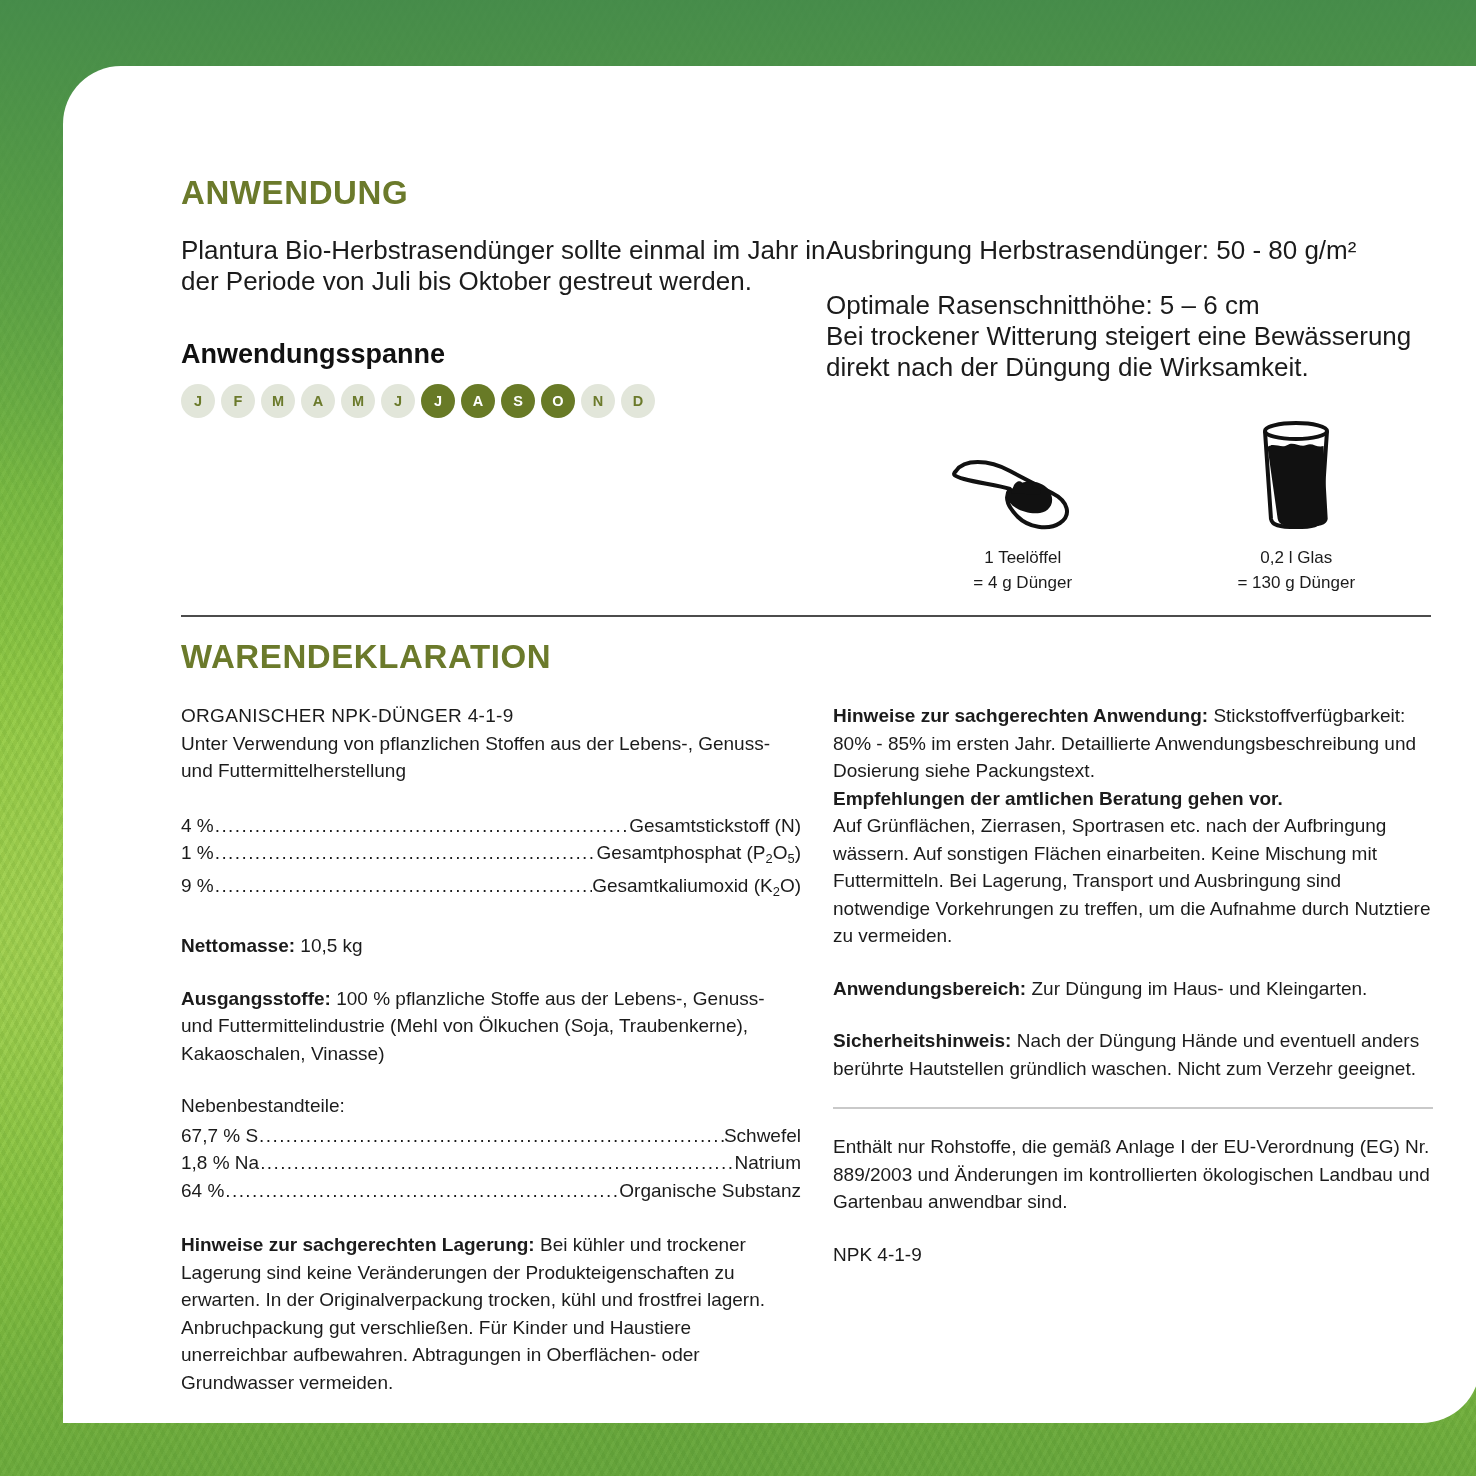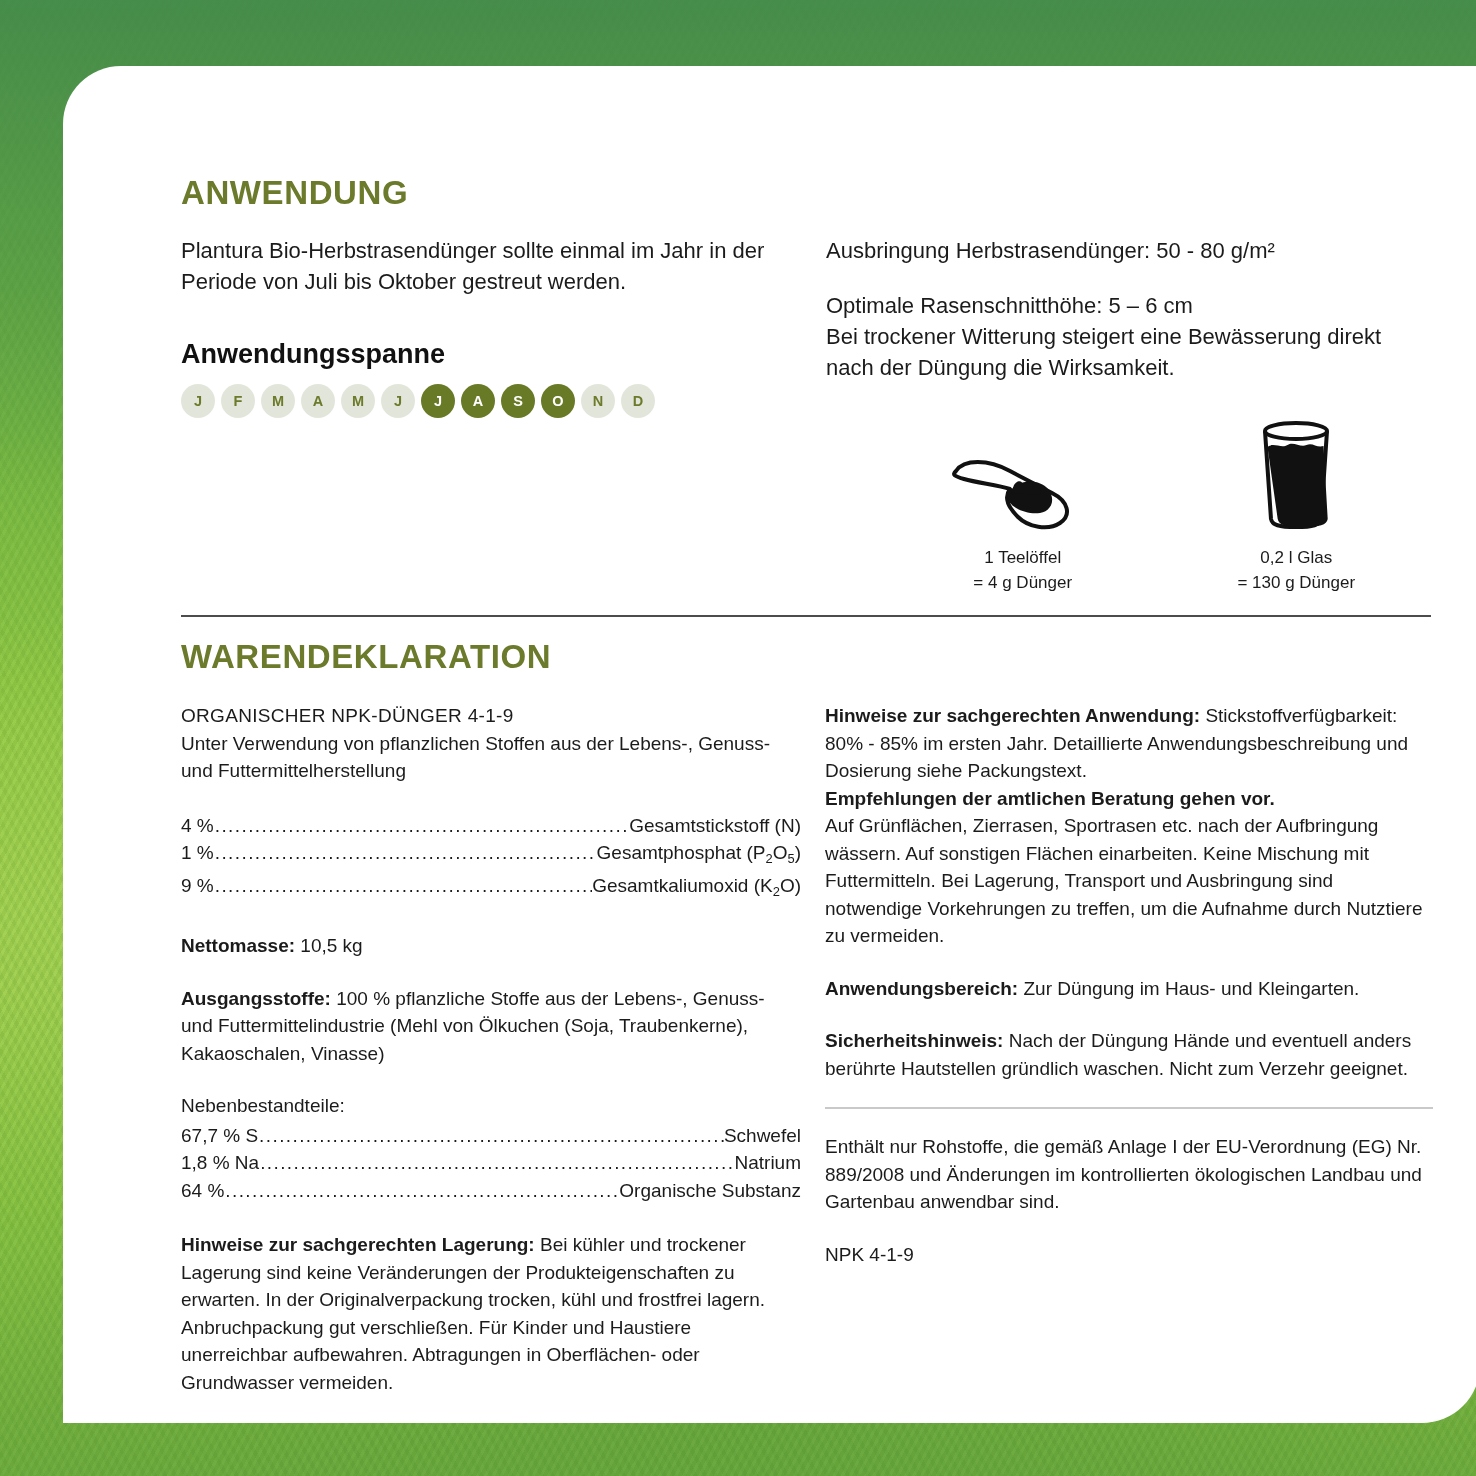--- a/index.html
+++ b/index.html
@@ -54,21 +54,21 @@
   }
 
   
   #anwendung { position: absolute; left: 118px; top: 108px; width: 1252px; }
   #anwendung h2 { margin-bottom: 23px; }
   .aw-cols { display: flex; }
   .aw-left  { width: 645px; }
   .aw-right { width: 607px; }
 
   .body-text {
-    font-size: 22px;
+    font-size: 26px;
     line-height: 31px;
     color: #1b1b1b;
     font-weight: 300;
   }
   .body-text p + p { margin-top: 24px; }
 
   .sub-head {
     font-size: 27px;
     font-weight: bold;
     color: #111;
@@ -103,21 +103,21 @@
   #divider {
     position: absolute; left: 118px; top: 549px;
     width: 1250px; height: 2px; background: #4c4c4c;
   }
 
   
   #waren { position: absolute; left: 118px; top: 572px; width: 1252px; }
   #waren h2 { margin-bottom: 26px; }
   .wd-cols { display: flex; }
   .wd-left  { width: 620px; }
-  .wd-right { width: 612px; margin-left: 24px; }
+  .wd-right { width: 612px; margin-left: 32px; }
 
   .wd-text {
     font-size: 19px;
     line-height: 27.5px;
     color: #1b1b1b;
     font-weight: 300;
   }
   .wd-text p { margin-bottom: 25px; }
   .wd-text p:last-child { margin-bottom: 0; }
   .wd-text b { font-weight: bold; }
@@ -296,21 +296,21 @@
           <span data-interactable="false">Zur Düngung im Haus- und Kleingarten.</span>
         </p>
 
         <p data-interactable="false">
           <b data-interactable="false">Sicherheitshinweis:</b>
           <span data-interactable="false">Nach der Düngung Hände und eventuell anders berührte Hautstellen gründlich waschen. Nicht zum Verzehr geeignet.</span>
         </p>
 
         <div class="wd-sub-divider" data-interactable="false"></div>
 
-        <p data-interactable="false">Enthält nur Rohstoffe, die gemäß Anlage I der EU-Verordnung (EG) Nr. 889/2008 und Änderungen im kontrollierten ökologischen Landbau und Gartenbau anwendbar sind.</p>
+        <p data-interactable="false">Enthält nur Rohstoffe, die gemäß Anlage I der EU-Verordnung (EG) Nr. 889/2003 und Änderungen im kontrollierten ökologischen Landbau und Gartenbau anwendbar sind.</p>
 
         <p data-interactable="false">NPK 4-1-9</p>
       </div>
 
     </div>
   </section>
 
 </div>
 
 </body></html>

